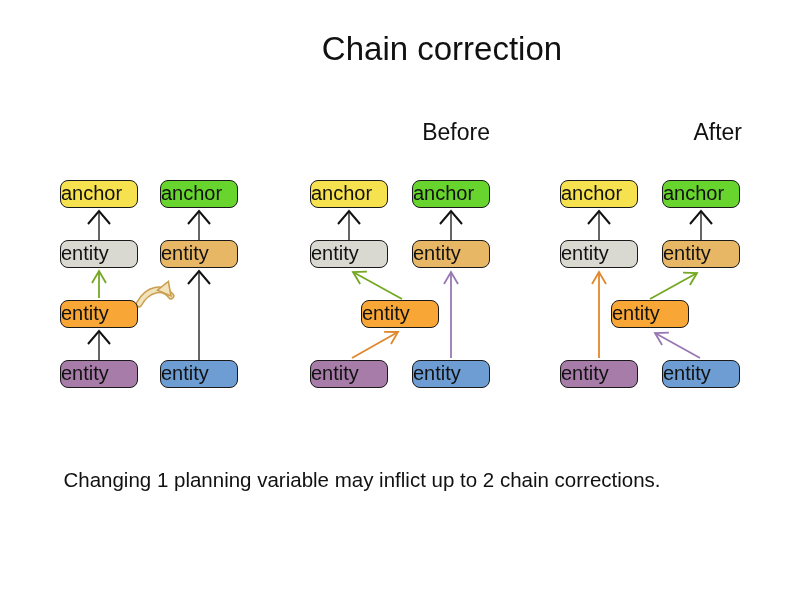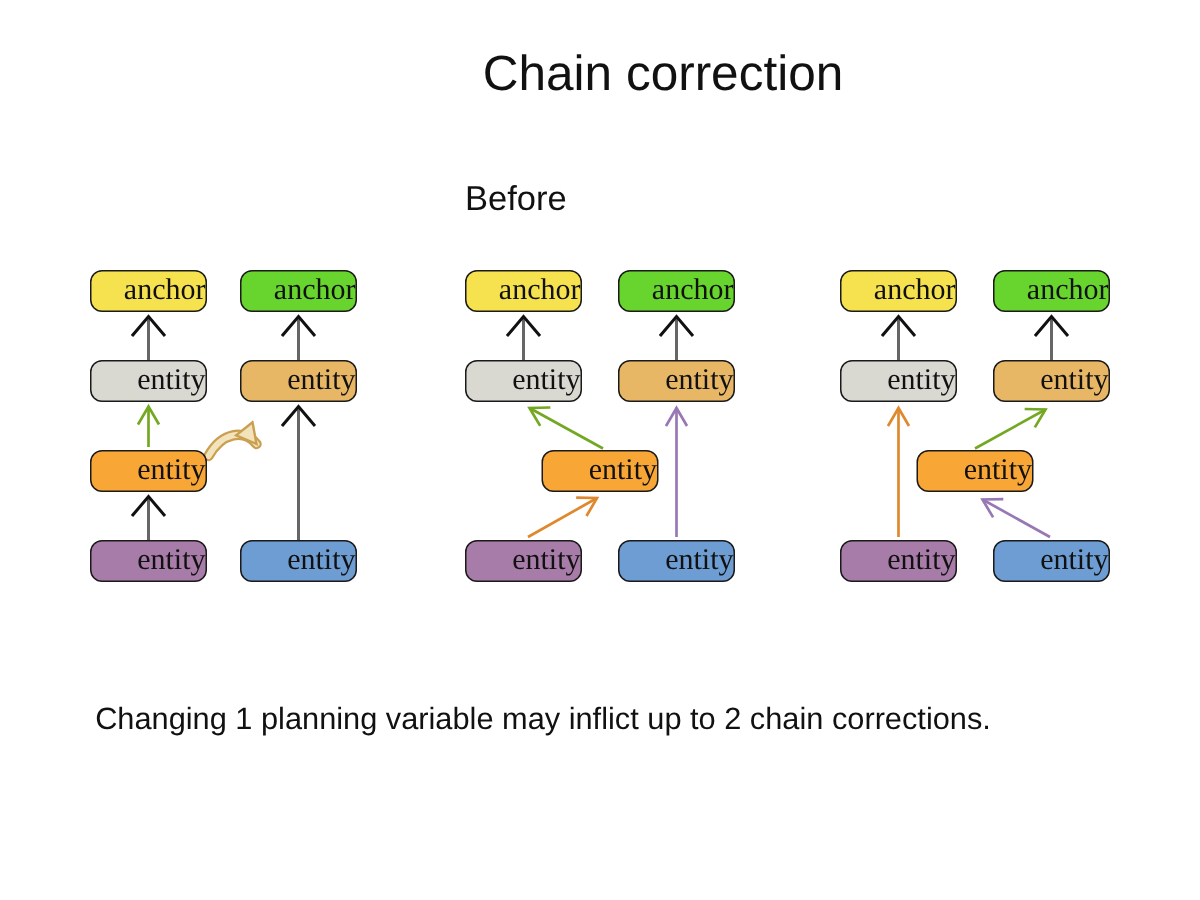--- a/index.html
+++ b/index.html
@@ -5,49 +5,50 @@
   html,body{margin:0;padding:0;background:#fff;}
   #canvas{
     position:relative;width:800px;height:600px;background:#ffffff;
     font-family:"Liberation Sans",sans-serif;color:#111;overflow:hidden;
   }
   .title{
     position:absolute;left:0;top:30px;width:800px;text-align:center;
     font-size:33px;font-weight:400;color:#111;padding-left:42px;
   }
   .group-label{
-    position:absolute;top:119px;font-size:23px;color:#111;text-align:left;
+    position:absolute;top:119px;font-size:23px;color:#111;text-align:right;
   }
   #label-before{left:310px;width:180px;}
   #label-after{left:560px;width:182px;}
   .caption{
     position:absolute;left:0;top:468px;width:724px;text-align:center;
     font-size:20.5px;color:#111;
   }
   .node{
     position:absolute;width:78px;height:28px;box-sizing:border-box;
-    border:1.7px solid #1a1a1a;border-radius:8px;text-align:right;
-    font-size:20px;line-height:24px;color:#111;font-family:Liberation Serif, serif;
+    border:1.7px solid #1a1a1a;border-radius:8px;text-align:left;
+    font-size:20px;line-height:24px;color:#111;
   }
   .c-yellow{background:#F6E14F;}
   .c-green {background:#67D52D;}
   .c-gray  {background:#D9D9D2;}
   .c-tan   {background:#E8B765;}
   .c-orange{background:#F8A636;}
   .c-purple{background:#A87CA9;}
   .c-blue  {background:#6D9DD2;}
   svg#arrows{position:absolute;left:0;top:0;}
 </style>
 </head>
 <body>
 
 <div id="canvas">
 
   <div class="title">Chain correction</div>
   <div class="group-label" id="label-before">Before</div>
+  <div class="group-label" id="label-after">After</div>
 
   <svg id="arrows" width="800" height="600">
     <defs>
       <marker id="headBlack" markerUnits="userSpaceOnUse" markerWidth="16" markerHeight="25" refX="14" refY="12" orient="auto">
         <path d="M1,1 L14,12 L1,23" fill="none" stroke="#111111" stroke-width="2"></path>
       </marker>
       <marker id="headGreen" markerUnits="userSpaceOnUse" markerWidth="15" markerHeight="17" refX="13" refY="8" orient="auto">
         <path d="M1,1 L13,8 L1,15" fill="none" stroke="#74A823" stroke-width="1.8"></path>
       </marker>
       <marker id="headOrange" markerUnits="userSpaceOnUse" markerWidth="15" markerHeight="17" refX="13" refY="8" orient="auto">

